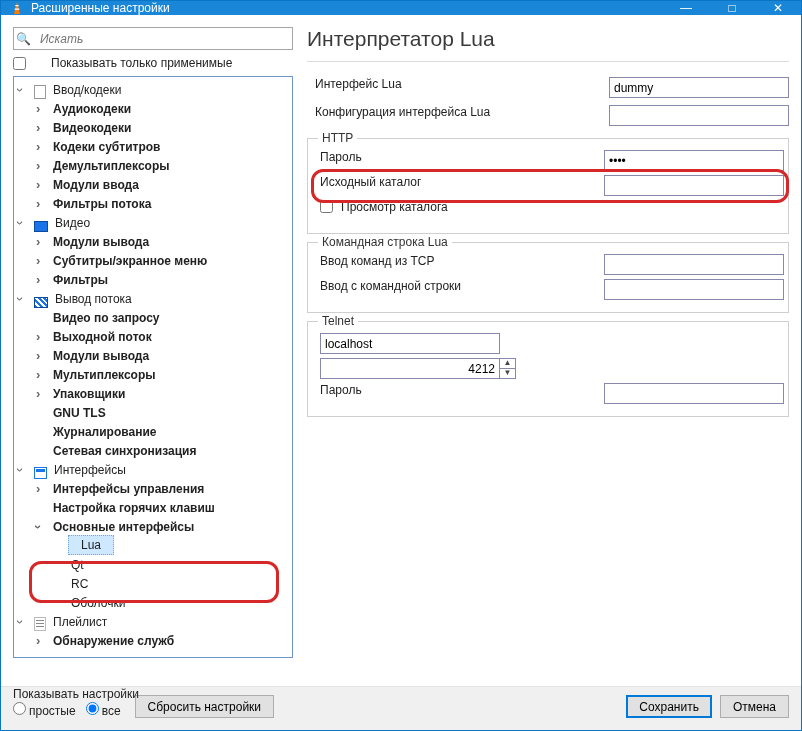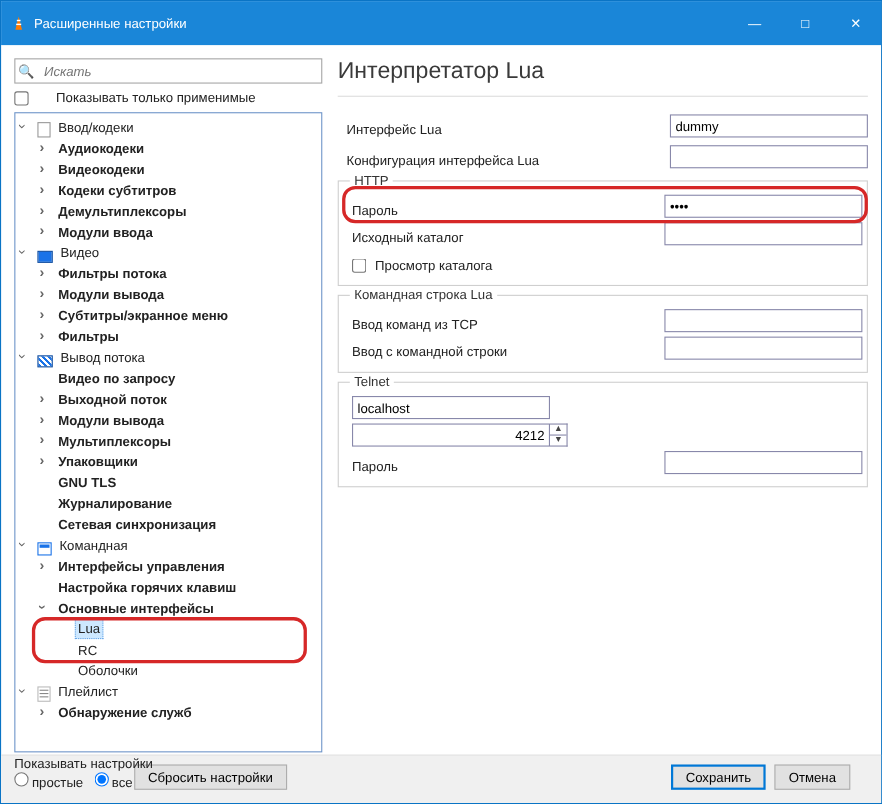--- a/index.html
+++ b/index.html
@@ -1,19 +1,19 @@
 <!DOCTYPE html>
 <html><head>
 <meta charset="utf-8">
 <style>
   * { box-sizing: border-box; }
   html, body { margin:0; padding:0; font-family: "Segoe UI", Tahoma, sans-serif; font-size:12px; color:#222; }
   body { background:#f0f0f0; }
   .window { width:802px; height:731px; background:#fff; border:1px solid #0a74c5; position:relative; }
-  .titlebar { height:40px; background:#1a86d8; color:#fff; display:flex; align-items:center; padding:0 0 0 8px; }
+  .titlebar { height:14px; background:#1a86d8; color:#fff; display:flex; align-items:center; padding:0 0 0 8px; }
   .titlebar .vlc-icon { width:16px; height:16px; margin-right:6px; }
   .titlebar .title { flex:1; font-size:12px; }
   .titlebar .win-btns { display:flex; height:30px; }
   .titlebar .win-btn { width:46px; display:flex; align-items:center; justify-content:center; }
   .client { padding:12px; height:calc(100% - 30px - 44px); display:flex; gap:14px; }
   .left-pane { width:280px; display:flex; flex-direction:column; }
   .search-box { display:flex; align-items:center; border:1px solid #a6a6a6; height:23px; background:#fff; }
   .search-box input { flex:1; border:none; outline:none; font:inherit; font-style:italic; color:#777; padding:2px 6px; background:transparent; }
   .search-box .si { width:20px; text-align:center; color:#777; }
   .chk-row { display:flex; align-items:center; margin:6px 0 6px 0; gap:22px; }
@@ -26,41 +26,41 @@
   .icon { width:16px; height:16px; margin:0 4px 0 2px; display:inline-flex; align-items:center; justify-content:center; }
   .icon.doc { border:1px solid #999; background:#fff; width:12px; height:14px; }
   .icon.vid { background:linear-gradient(#1a73e8,#1a73e8); border:1px solid #0b4a9f; width:14px; height:11px; }
   .icon.out { background:repeating-linear-gradient(45deg,#1a73e8 0,#1a73e8 2px,#fff 2px,#fff 4px); width:14px; height:11px; border:1px solid #0b4a9f; }
   .icon.gear { background:radial-gradient(circle,#6a6 40%, #2a2 42%); border:1px solid #2a5; border-radius:3px; width:13px; height:13px; }
   .icon.iface { background:#fff; border:1px solid #1a73e8; width:13px; height:12px; position:relative; }
   .icon.iface::before { content:""; position:absolute; left:1px; top:1px; right:1px; height:3px; background:#1a73e8; }
   .icon.list { border:1px solid #bbb; background:#fff; width:12px; height:14px; position:relative; }
   .icon.list::before { content:""; position:absolute; left:1px; right:1px; top:2px; height:1px; background:#888; box-shadow:0 3px #888, 0 6px #888; }
   .label { padding:0 3px; }
-  .node.sel .label { background:#cde8ff; border:1px dotted #6aa6e6; padding:0 2px; }
+  .node.sel .label { background:#cde8ff; border:1px dotted #6aa6e6; padding:0 12px; }
   .indent-0 { padding-left:4px; }
   .indent-1 { padding-left:22px;font-weight:bold; }
   .indent-2 { padding-left:40px; }
   .noarrow { width:14px; display:inline-block; }
   .right-pane { flex:1; display:flex; flex-direction:column; }
   .page-title { font-size:21px; color:#3a3a3a; padding:0 0 10px 0; }
   .hr { border:none; border-top:1px solid #ddd; margin:0 0 12px 0; width:100%; }
-  .form-row { display:flex; align-items:flex-end; margin:3px 0 3px 8px; height:22px; }
+  .form-row { display:flex; align-items:flex-start; margin:3px 0 3px 8px; height:22px; }
   .form-row .lbl { flex:1; }
   .form-row input[type=text], .form-row input[type=password] { width:180px; height:21px; border:1px solid #88a; padding:1px 4px; font:inherit; }
   .group { border:1px solid #cfcfcf; margin:8px 0 0 0; padding:8px 4px 8px 4px; position:relative; }
   .group .legend { position:absolute; top:-8px; left:10px; background:#fff; font-size:12px; padding:0 4px; color:#333; }
   .spinner { display:flex; }
   .spinner input { width:162px; text-align:right; padding-right:4px; }
   .spin-btns { display:flex; flex-direction:column; border:1px solid #88a; border-left:none; }
   .spin-btns div { width:15px; height:9.5px; line-height:8px; text-align:center; font-size:8px; color:#444; border-bottom:1px solid #88a; }
   .spin-btns div:last-child { border-bottom:none; }
-  .footer { position:absolute; left:0; right:0; bottom:0; height:44px; background:#f0f0f0; border-top:1px solid #e3e3e3; display:flex; align-items:flex-end; padding:4px 28px 12px 12px; }
+  .footer { position:absolute; left:0; right:0; bottom:0; height:44px; background:#f0f0f0; border-top:1px solid #e3e3e3; display:flex; align-items:flex-end; padding:4px 12px 12px 12px; }
   .footer .section-label { position:absolute; left:12px; top:0px; font-size:12px; }
-  .footer .radios { display:flex; gap:10px; margin-right:1px; align-items:center;justify-content:center; }
+  .footer .radios { display:flex; gap:10px; margin-right:14px; align-items:center;justify-content:center; }
   .footer button { height:23px; font:inherit; background:#e1e1e1; border:1px solid #adadad; padding:0 12px; }
   .footer button.primary { border:2px solid #0078d7; padding:0 11px; }
   .footer .right-btns { margin-left:auto; display:flex; gap:8px; }
   .hl-red { position:absolute; border:3px solid #d62828; border-radius:12px; pointer-events:none; z-index:50; }
   .hl1 { left:310px; top:168px; width:478px; height:34px; }
   .hl2 { left:28px; top:560px; width:250px; height:42px; }
   input[type=checkbox], input[type=radio] { margin:0 3px 0 0; }
   .vlc-cone { fill:#ff7a00; }
 </style>
 </head>
@@ -116,30 +116,30 @@
               <span class="label">Кодеки субтитров</span>
             </div>
           <div class="node indent-1">
               <span class="arrow"></span>
               <span class="label">Демультиплексоры</span>
             </div>
           <div class="node indent-1">
               <span class="arrow"></span>
               <span class="label">Модули ввода</span>
             </div>
+          <div class="node indent-1">
+              <span class="arrow"></span>
+              <span class="label">Фильтры потока</span>
+            </div>
+
           <div class="node indent-0">
               <span class="arrow open"></span>
               <span class="icon vid"></span>
               <span class="label">Видео</span>
             </div>
-
-          <div class="node indent-1">
-              <span class="arrow"></span>
-              <span class="label">Фильтры потока</span>
-            </div>
           <div class="node indent-1">
               <span class="arrow"></span>
               <span class="label">Модули вывода</span>
             </div>
           <div class="node indent-1">
               <span class="arrow"></span>
               <span class="label">Субтитры/экранное меню</span>
             </div>
           <div class="node indent-1">
               <span class="arrow"></span>
@@ -181,37 +181,41 @@
               <span class="label">Журналирование</span>
             </div>
           <div class="node indent-1">
               <span class="noarrow"></span>
               <span class="label">Сетевая синхронизация</span>
             </div>
 
           <div class="node indent-0">
               <span class="arrow open"></span>
               <span class="icon iface"></span>
-              <span class="label">Командная</span>
+              <span class="label">Интерфейсы</span>
             </div>
           <div class="node indent-1">
               <span class="arrow"></span>
               <span class="label">Интерфейсы управления</span>
             </div>
           <div class="node indent-1">
               <span class="noarrow"></span>
               <span class="label">Настройка горячих клавиш</span>
             </div>
           <div class="node indent-1">
               <span class="arrow open"></span>
               <span class="label">Основные интерфейсы</span>
             </div>
           <div class="node indent-2 sel">
               <span class="noarrow"></span>
               <span class="label">Lua</span>
+            </div>
+          <div class="node indent-2">
+              <span class="noarrow"></span>
+              <span class="label">Qt</span>
             </div>
           <div class="node indent-2">
               <span class="noarrow"></span>
               <span class="label">RC</span>
             </div>
           <div class="node indent-2">
               <span class="noarrow"></span>
               <span class="label">Оболочки</span>
             </div>
 

